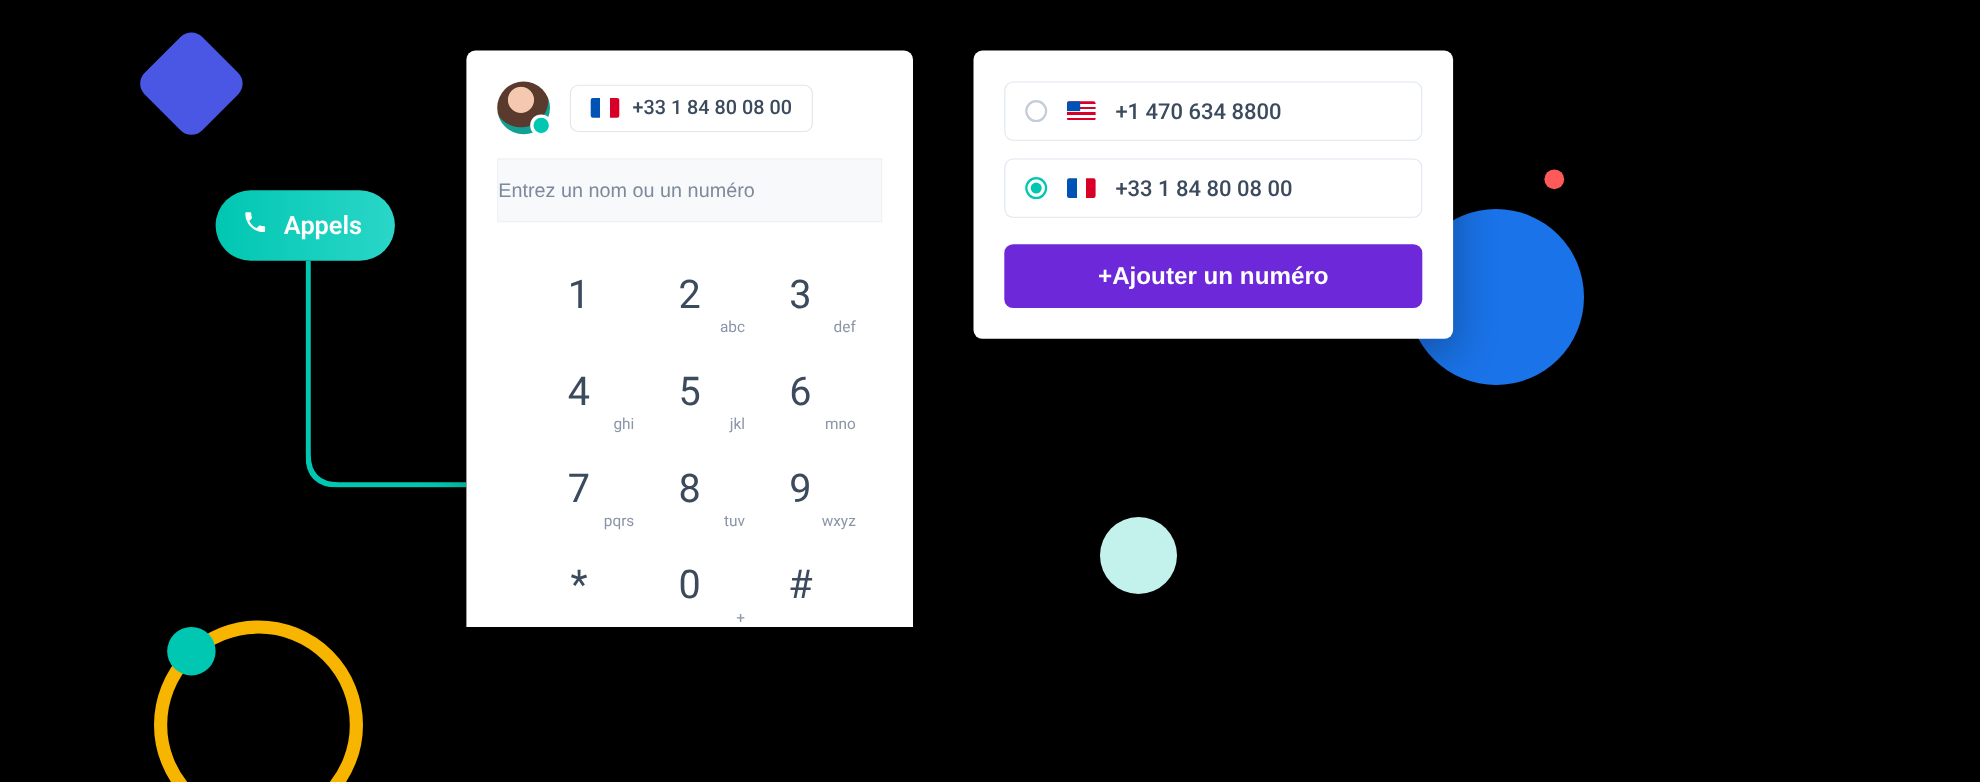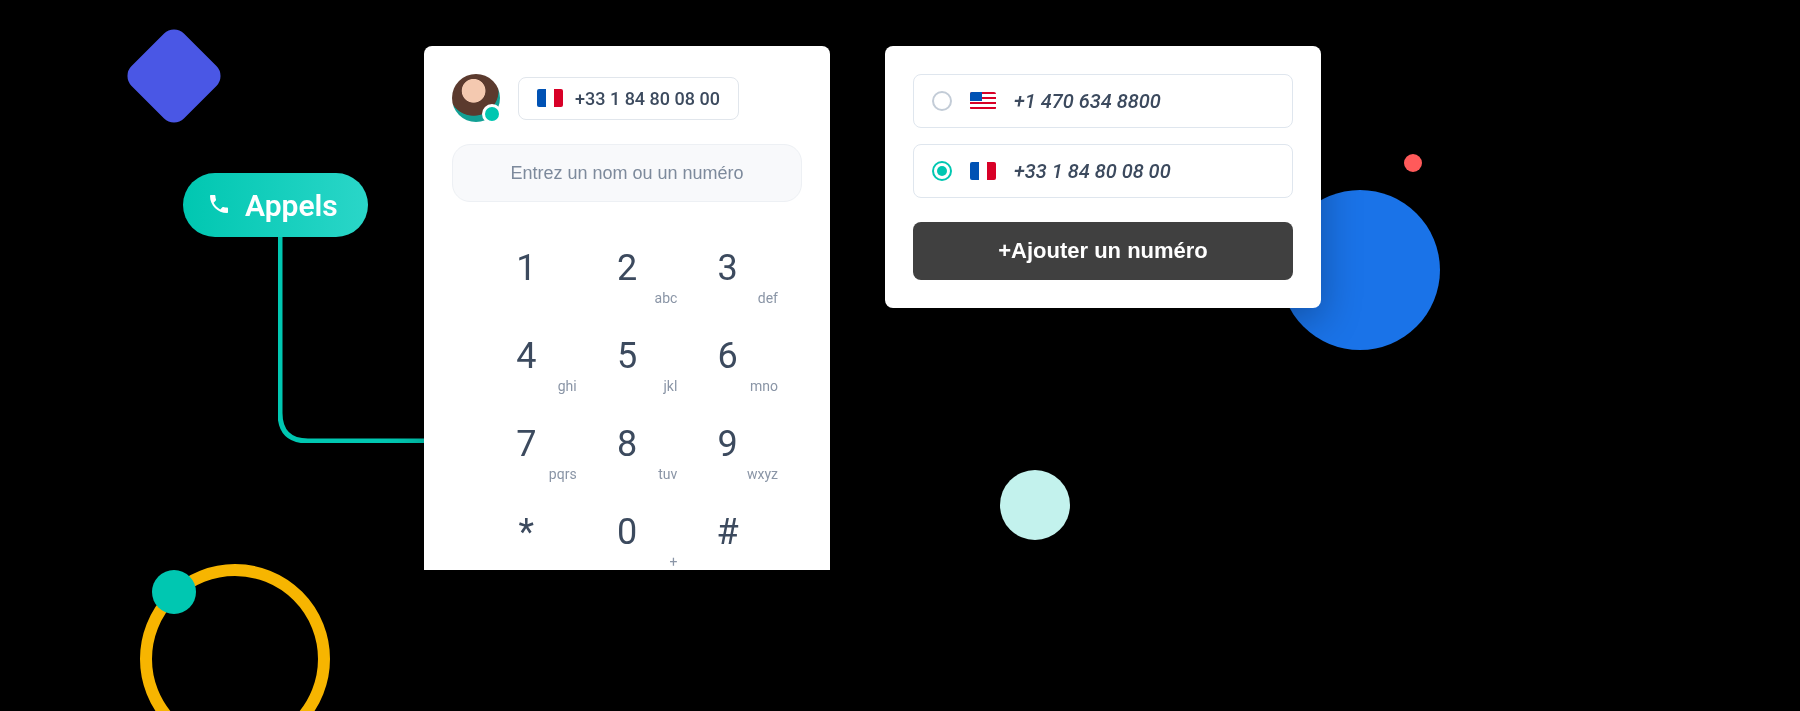--- a/index.html
+++ b/index.html
@@ -53,30 +53,30 @@
     position: absolute;
     left: 1000px; top: 470px;
     width: 70px; height: 70px;
     background: #c3f2ed;
     border-radius: 50%;
   }
 
   
   .appels-pill {
     position: absolute;
-    left: 183px; top: 173px;
+    left: 196px; top: 173px;
     height: 64px;
     padding: 0 30px 0 24px;
     background: linear-gradient(90deg, #00c7b1 0%, #2ad6c8 100%);
     border-radius: 32px;
     display: flex;
     align-items: center;
     gap: 14px;
     color: #fff;
-    font-size: 30px;
+    font-size: 23px;
     font-weight: 600;
   }
   .appels-pill svg { width: 24px; height: 24px; fill: #fff; }
   .connector {
     position: absolute;
     left: 278px; top: 237px;
     width: 146px; height: 206px;
   }
   .connector path {
     fill: none;
@@ -144,22 +144,21 @@
     left: 0; top: 0;
     width: 12px; height: 9px;
     background: #0052b4;
   }
 
   .search-box {
     width: 100%;
     height: 58px;
     border: 1px solid #edf0f4;
     background: #f8f9fb;
-    border-radius: 18px;
-    text-align: center;
+    border-radius: 0;
     font-size: 18px;
     color: #4d7c0f;
   }
   .search-box::placeholder { color: #7d8a9c; }
 
   .keypad {
     margin-top: 48px;
     display: grid;
     grid-template-columns: repeat(3, 1fr);
     row-gap: 32px;
@@ -199,42 +198,41 @@
     align-items: center;
     gap: 18px;
     border: 1px solid #dfe6ee;
     border-radius: 8px;
     padding: 14px 18px;
     margin-bottom: 16px;
     color: #3c4a5e;
     font-size: 20px;
     font-weight: 500;
     cursor: pointer;
-    font-style: italic;
   }
   .radio {
     width: 20px; height: 20px;
     border: 2px solid #c3ccd7;
     border-radius: 50%;
     position: relative;
     flex-shrink: 0;
   }
   .radio.selected { border-color: #00c7b1; }
   .radio.selected::after {
     content: "";
     position: absolute;
     left: 3px; top: 3px;
     width: 10px; height: 10px;
     background: #00c7b1;
     border-radius: 50%;
   }
   .add-btn {
     width: 100%;
     height: 58px;
-    background: #404040;
+    background: #6d28d9;
     color: #fff;
     border: none;
     border-radius: 8px;
     font-size: 22px;
     font-weight: 700;
     cursor: pointer;
     margin-top: 8px;
   }
 </style>
 </head>

